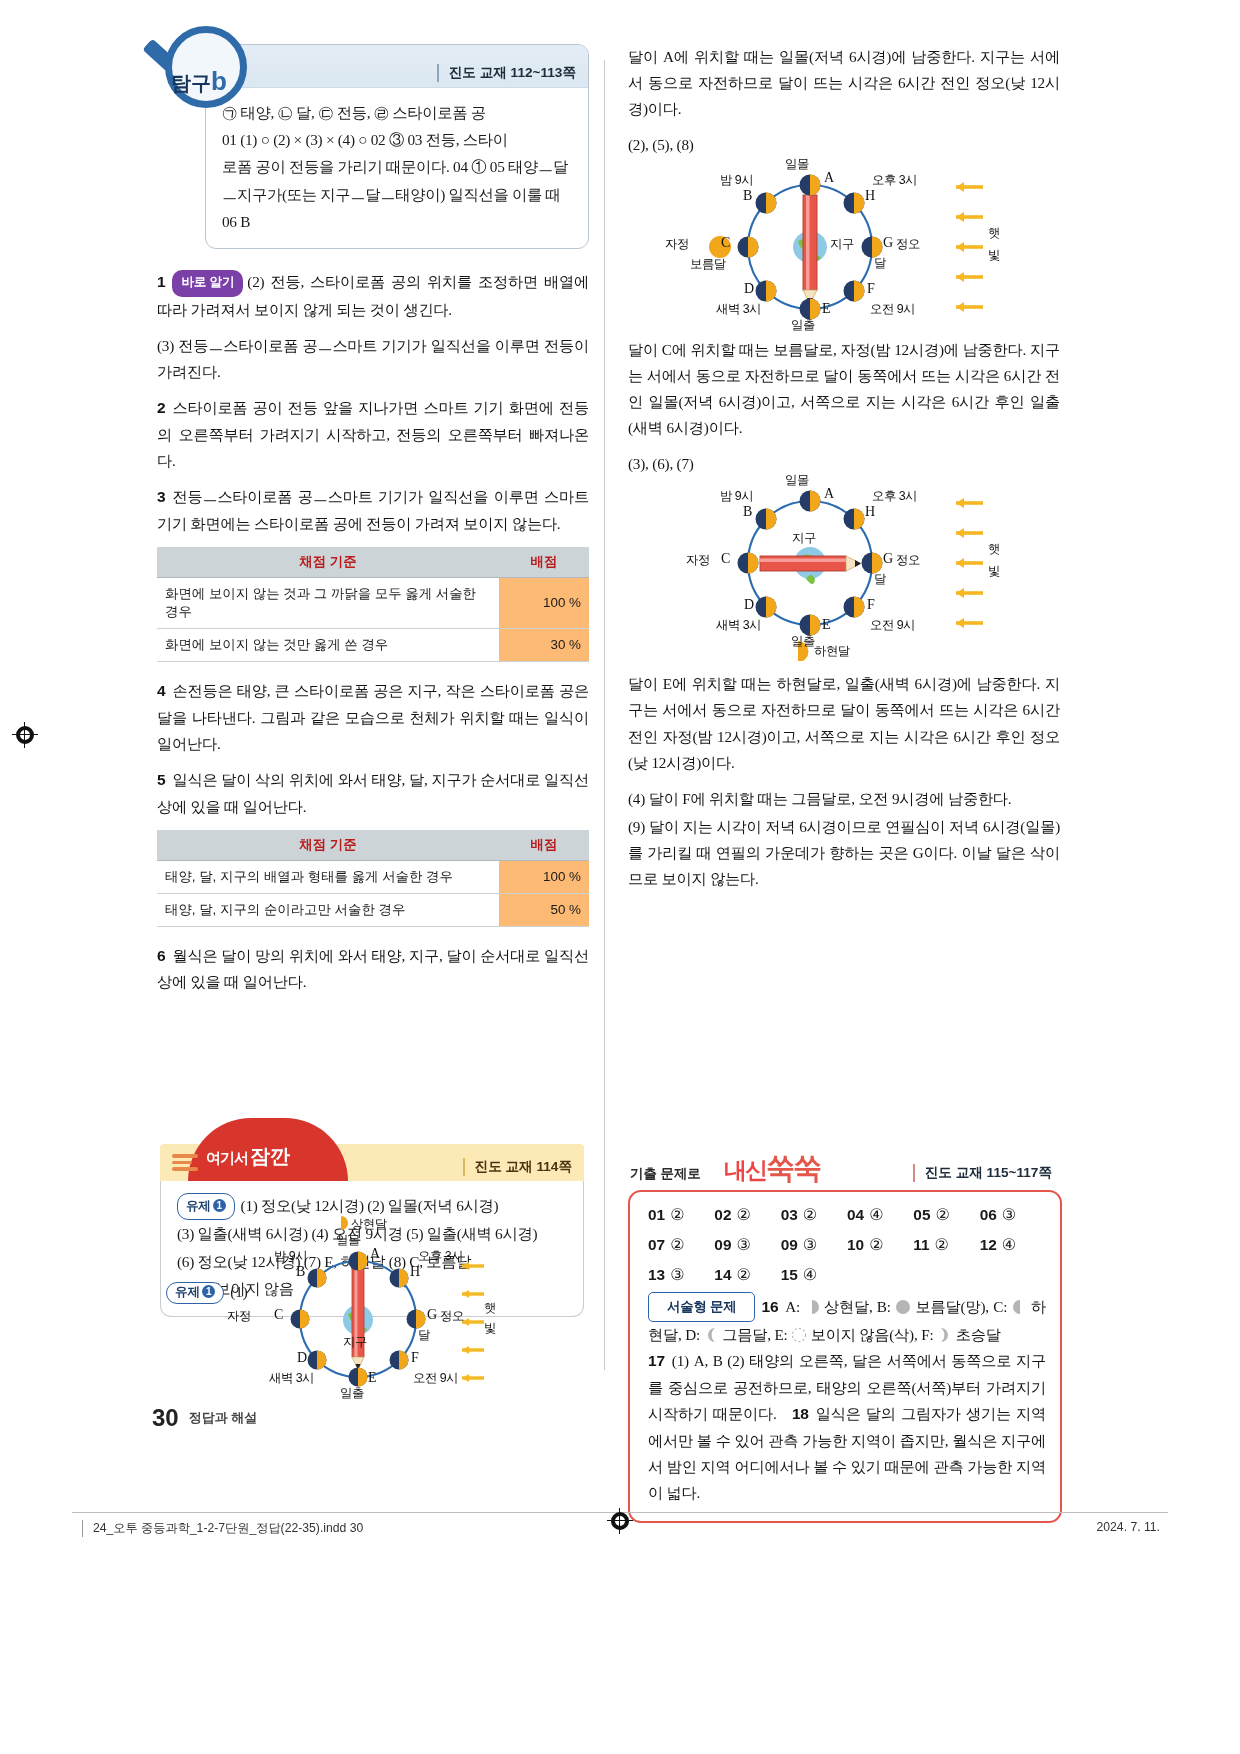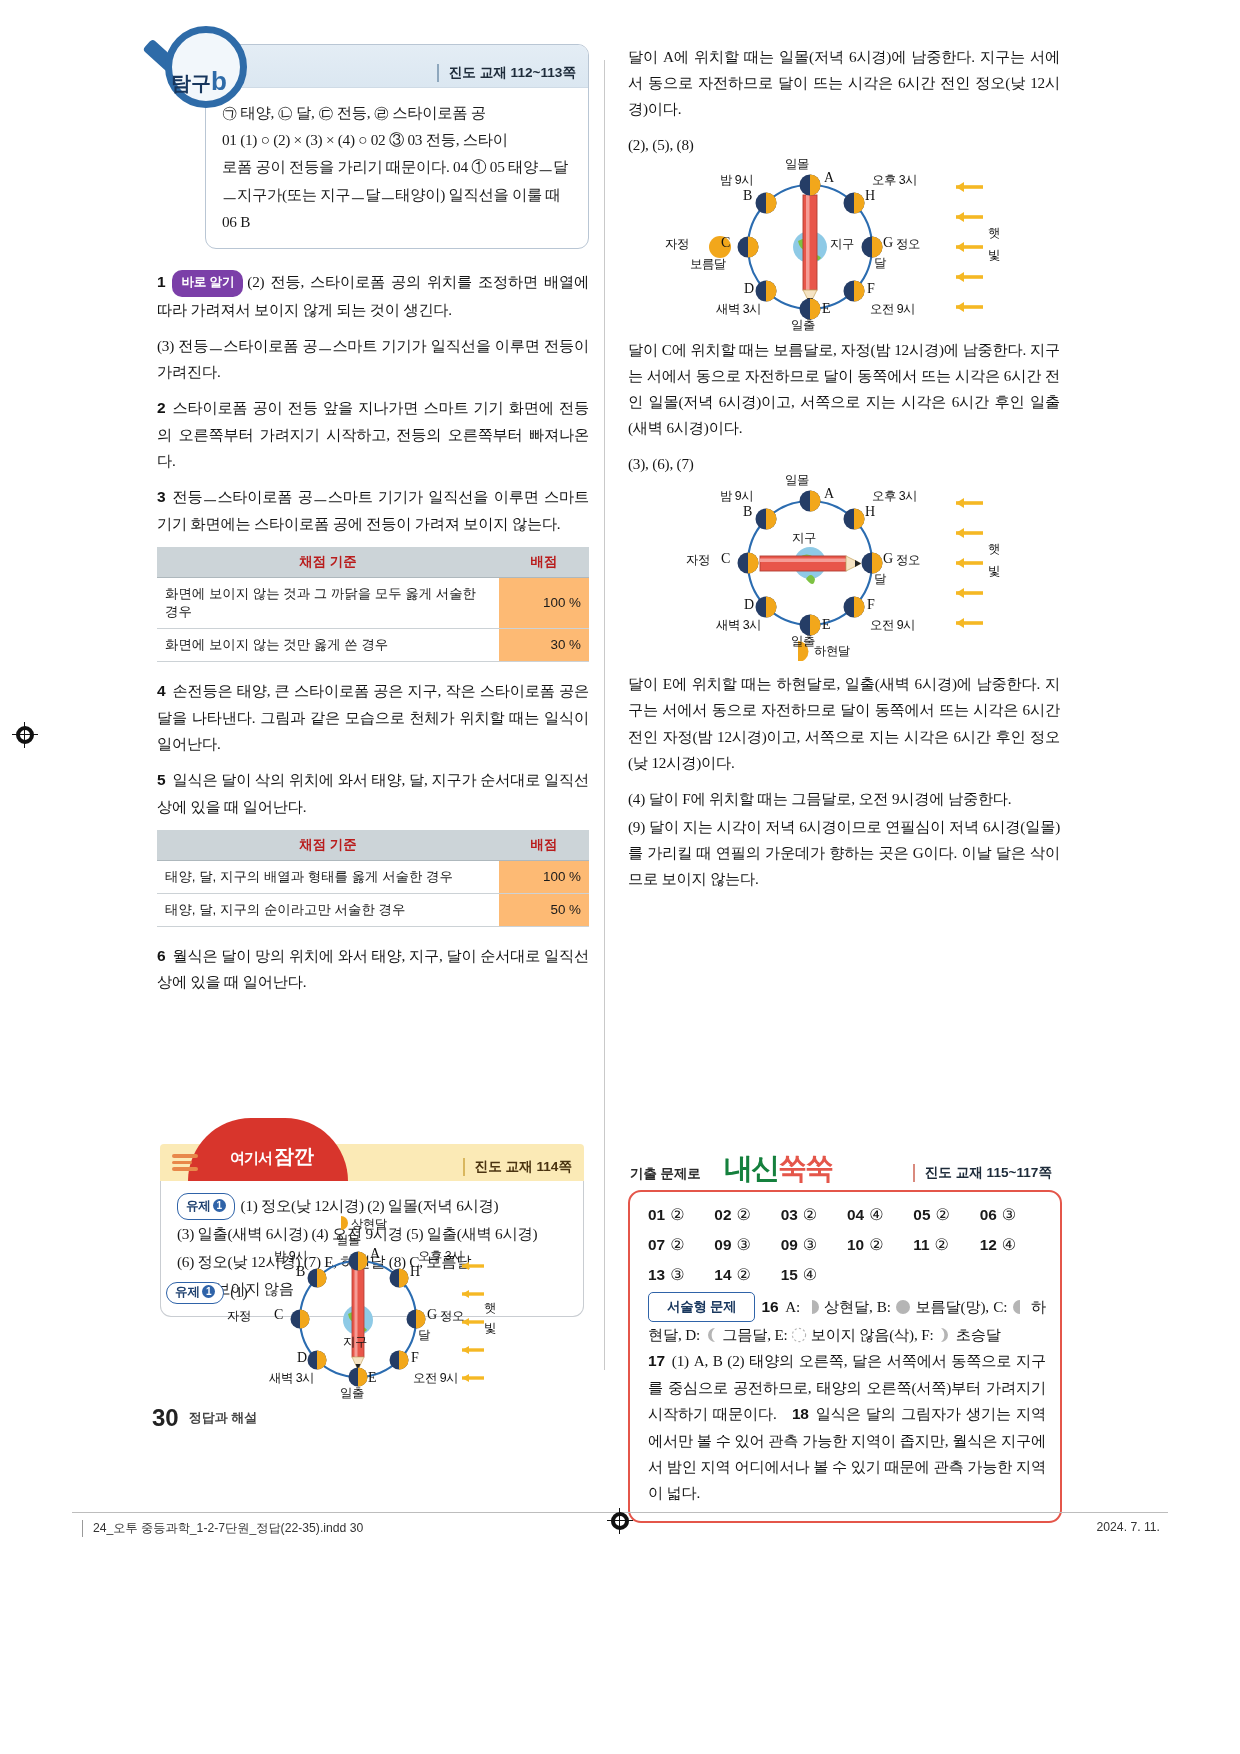--- a/index.html
+++ b/index.html
@@ -111,21 +111,21 @@
     position:relative;
   }
   .jamkkan-dome {
     position:absolute; left:28px; top:-26px; width:160px; height:63px;
     background:#d8352c; border-radius:80px 80px 0 0;
   }
   .jamkkan-label {
     position:absolute; left:46px; top:-1px; z-index:3;
     font-family:"Liberation Sans",sans-serif; color:#fff; white-space:nowrap;
   }
-  .jamkkan-label .s1 { font-size:15px; font-weight:bold; letter-spacing:-1px;margin-left:24px; }
+  .jamkkan-label .s1 { font-size:15px; font-weight:bold; letter-spacing:-1px; }
   .jamkkan-label .s2 { font-size:20px; font-weight:bold; margin-left:2px; }
   .jamkkan-stripes { position:absolute; left:12px; top:10px; z-index:4; }
   .jamkkan-stripes i { display:block; height:3.5px; background:#e8884a; margin-bottom:3px; border-radius:2px; }
   .jamkkan-stripes i:nth-child(1){ width:26px; }
   .jamkkan-stripes i:nth-child(2){ width:20px; }
   .jamkkan-stripes i:nth-child(3){ width:26px; }
   .jamkkan-pageref {
     position:absolute; right:12px; bottom:5px;
     font-size:13.6px; font-weight:bold; color:#4a3310;
     padding-left:10px; border-left:2px solid #d9b75e;
@@ -141,21 +141,21 @@
   .sak-eyebrow {
     position:absolute; left:2px; bottom:7px;
     font-family:"Liberation Sans",sans-serif; font-size:13.4px;
     font-weight:bold; color:#2a2a2a;
   }
   .sak-logo {
     position:absolute; left:96px; bottom:1px;
     font-family:"Liberation Sans",sans-serif; font-weight:bold;
     white-space:nowrap;
   }
-  .sak-logo .a { font-size:29px; color:#15803d; letter-spacing:-2px; }
+  .sak-logo .a { font-size:23px; color:#ef4444; letter-spacing:-2px; }
   .sak-logo .b { font-size:29px; color:#e4564a; letter-spacing:-2px; }
   .sak-pageref {
     position:absolute; right:10px; bottom:8px;
     font-size:13.6px; font-weight:bold; color:#1d2b3a;
     padding-left:10px; border-left:2px solid #d98a7e;
     font-family:"Liberation Sans",sans-serif;
   }
   .sak-body {
     border:2px solid #e4564a; border-radius:13px;
     padding:13px 14px 15px 18px; background:#fff;

